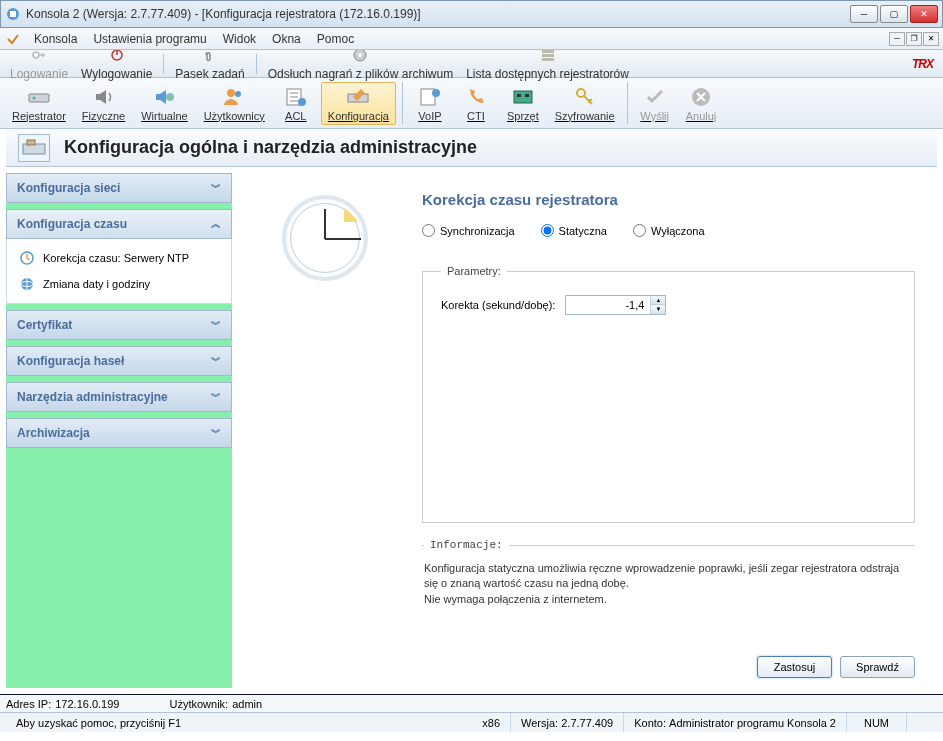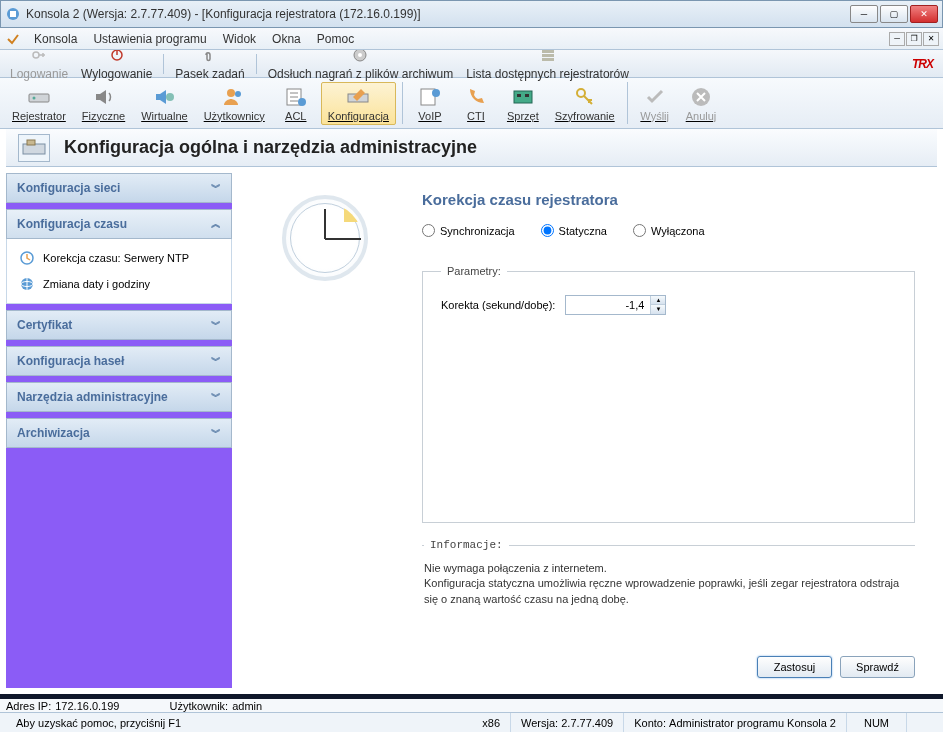--- a/index.html
+++ b/index.html
@@ -39,21 +39,21 @@
     
     
     .pagehead { height: 38px; background: linear-gradient(#fafcfe,#e6edf5); border-bottom: 1px solid #b0c4d8; display: flex; align-items: center; padding: 0 12px; gap: 14px; margin: 0 6px; }
     .pagehead .hico { width: 32px; height: 28px; border: 1px solid #a4b8cc; background: #eef5fb; display: flex; align-items: center; justify-content: center; }
     .pagehead h1 { font-size: 18px; font-weight: bold; color: #222; }
     
     
     .body { display: flex; height: 527px; padding: 6px; gap: 10px; }
     
     
-    .sidebar { width: 226px; background: #8b5cf6; text-align: center; }
+    .sidebar { width: 226px; background: #86efac; text-align: center; }
     .accordion-header { background: linear-gradient(#e2ecf6,#c5d7ea); border: 1px solid #a4b8cc; padding: 7px 10px; font-weight: bold; color: #4a6d9c; display: flex; justify-content: space-between; align-items: center; cursor: pointer; margin-top: 6px; font-size: 12px; }
     .accordion-header:first-child { margin-top: 0; }
     .accordion-header.expanded { background: linear-gradient(#e8f0f8,#d0dfee); }
     .accordion-header .chev { font-size: 10px; color: #6a8ab0; }
     .accordion-body { background: #fff; border: 1px solid #c8d8e8; border-top: none; padding: 6px 6px; }
     .acc-item { display: flex; align-items: center; gap: 8px; padding: 5px 6px; cursor: pointer; }
     .acc-item .ico { width: 16px; height: 16px; }
     .acc-item span { font-size: 11px; }
     
     
@@ -80,21 +80,21 @@
     
     fieldset.info { border: none; border-top: 1px solid #c8cfd6; margin-left: 150px; margin-top: 16px; padding: 10px 2px 0; }
     fieldset.info legend { font-size: 11px; color: #444; padding: 0 6px; font-family: Liberation Mono, monospace; }
     .infotext { font-size: 11px; color: #333; line-height: 1.4; }
     
     .btnrow { position: absolute; right: 22px; bottom: 10px; display: flex; gap: 8px; }
     .btn { min-width: 75px; height: 22px; border: 1px solid #8aa3bb; background: linear-gradient(#fefefe,#e2eaf2); border-radius: 3px; cursor: pointer; font-size: 11px; padding: 0 12px; }
     .btn.primary { border-color: #4a80b6; box-shadow: 0 0 2px #7ab0e6; }
     
     
-    .statusbar1 { height: 18px; border-top: 5px solid #0f172a; background: #f5f8fb; display: flex; align-items: center; padding: 0 6px; font-size: 11px; gap: 50px; }
+    .statusbar1 { height: 18px; border-top: 1px solid #0f172a; background: #f5f8fb; display: flex; align-items: center; padding: 0 6px; font-size: 11px; gap: 50px; }
     .statusbar1 .cell { display:flex; gap:4px;}
     .statusbar2 { height: 20px; border-top: 1px solid #b0c4d8; background: #eff4f9; display: flex; align-items: center; padding: 0 6px; font-size: 11px; }
     .statusbar2 .sbcell { padding: 0 10px; border-right: 1px solid #c8d8e8; height: 100%; display: flex; align-items: center; }
     
     
     svg.icon-svg { width: 100%; height: 100%; }
   </style>
 </head>
 <body>
 
@@ -347,22 +347,22 @@
           <input value="-1,4" style="">
           <div class="spinbtns">
             <div class="spinbtn">▲</div>
             <div class="spinbtn">▼</div>
           </div>
         </div>
       </div>
     </fieldset>
     <fieldset class="info">
       <legend>Informacje:</legend>
+      <div class="infotext">Konfiguracja statyczna umożliwia ręczne wprowadzenie poprawki, jeśli zegar rejestratora odstraja się o znaną wartość czasu na jedną dobę.</div>
       <div class="infotext">Nie wymaga połączenia z internetem.</div>
-      <div class="infotext">Konfiguracja statyczna umożliwia ręczne wprowadzenie poprawki, jeśli zegar rejestratora odstraja się o znaną wartość czasu na jedną dobę.</div>
     </fieldset>
     <div class="btnrow">
       <button class="btn primary">Zastosuj</button>
       <button class="btn">Sprawdź</button>
     </div>
   </div>
 </div>
 
 <div class="statusbar1">
   <span class="cell">

